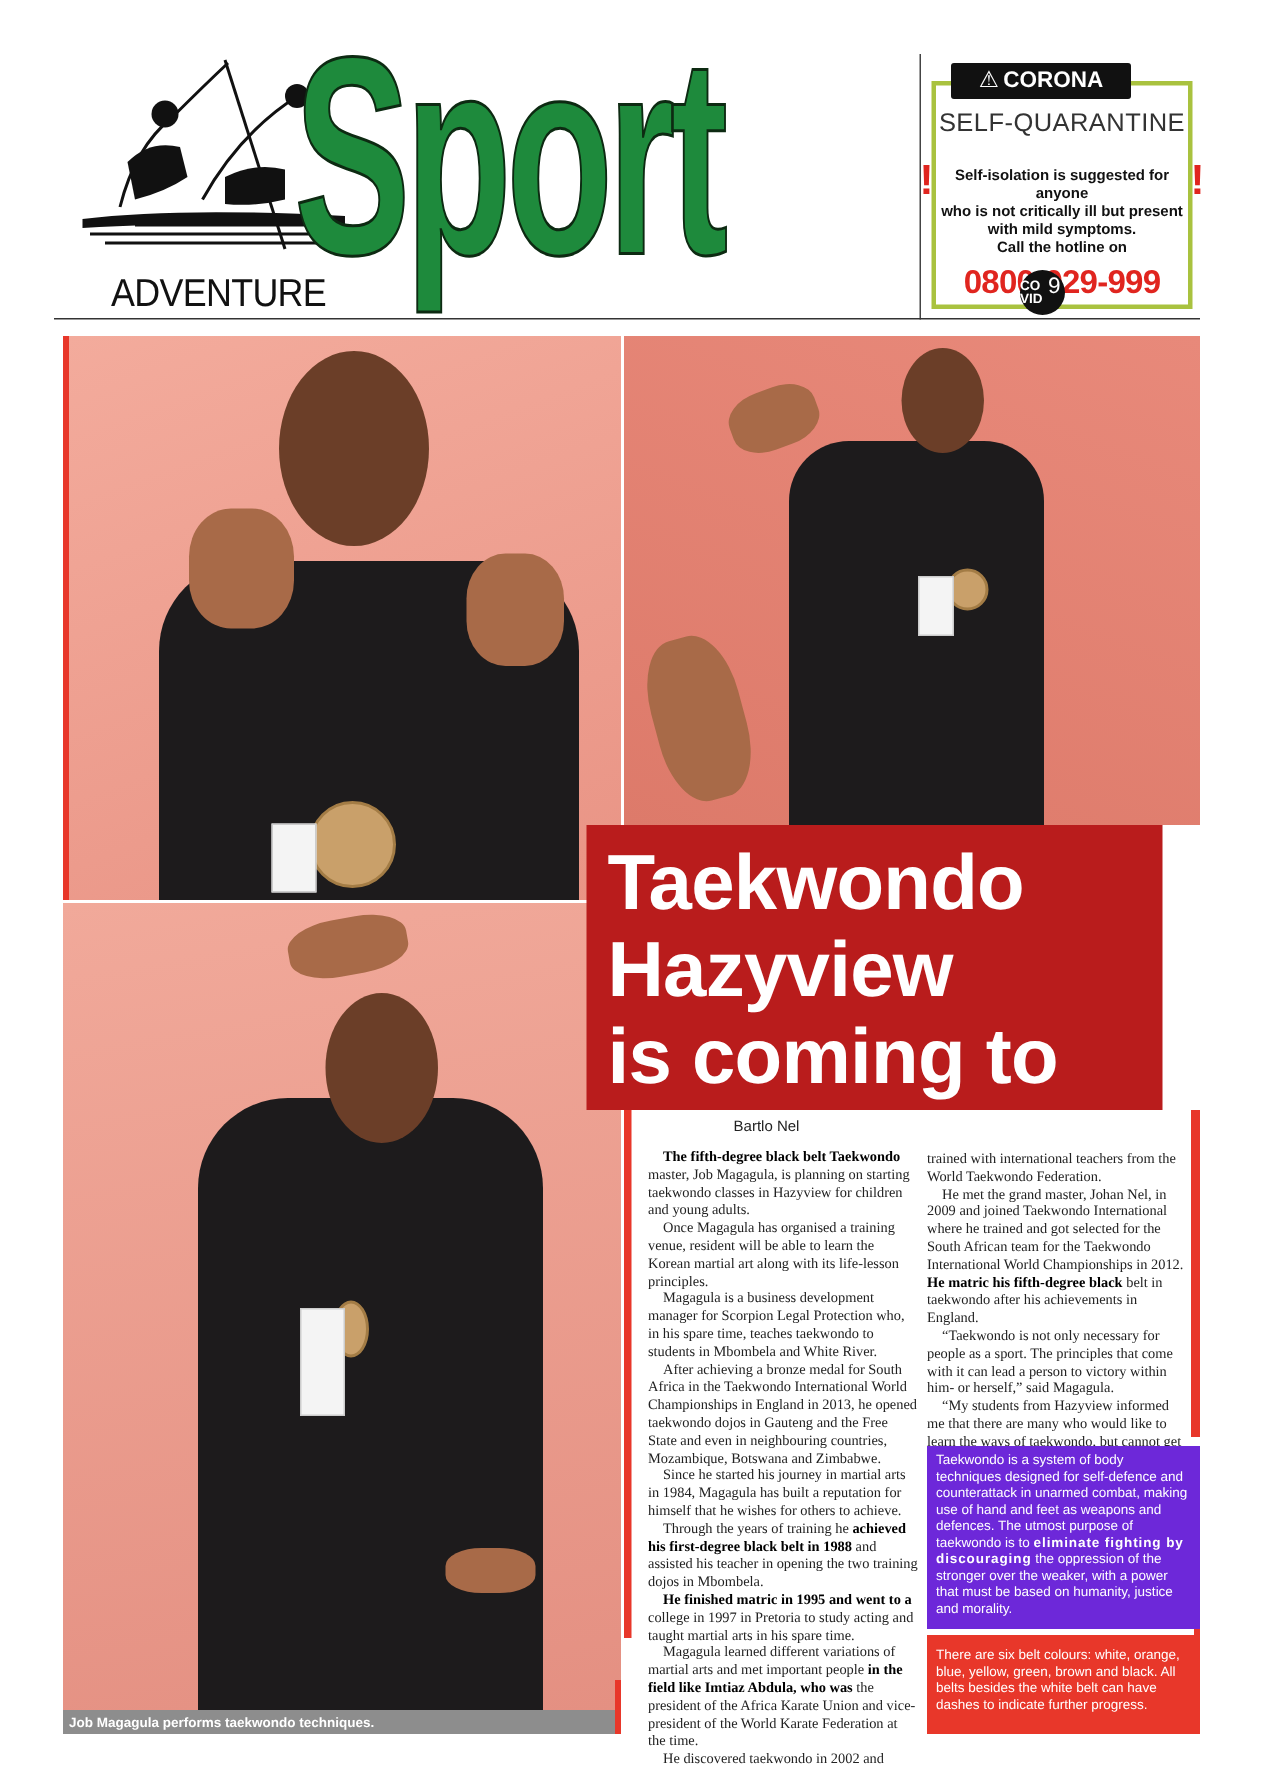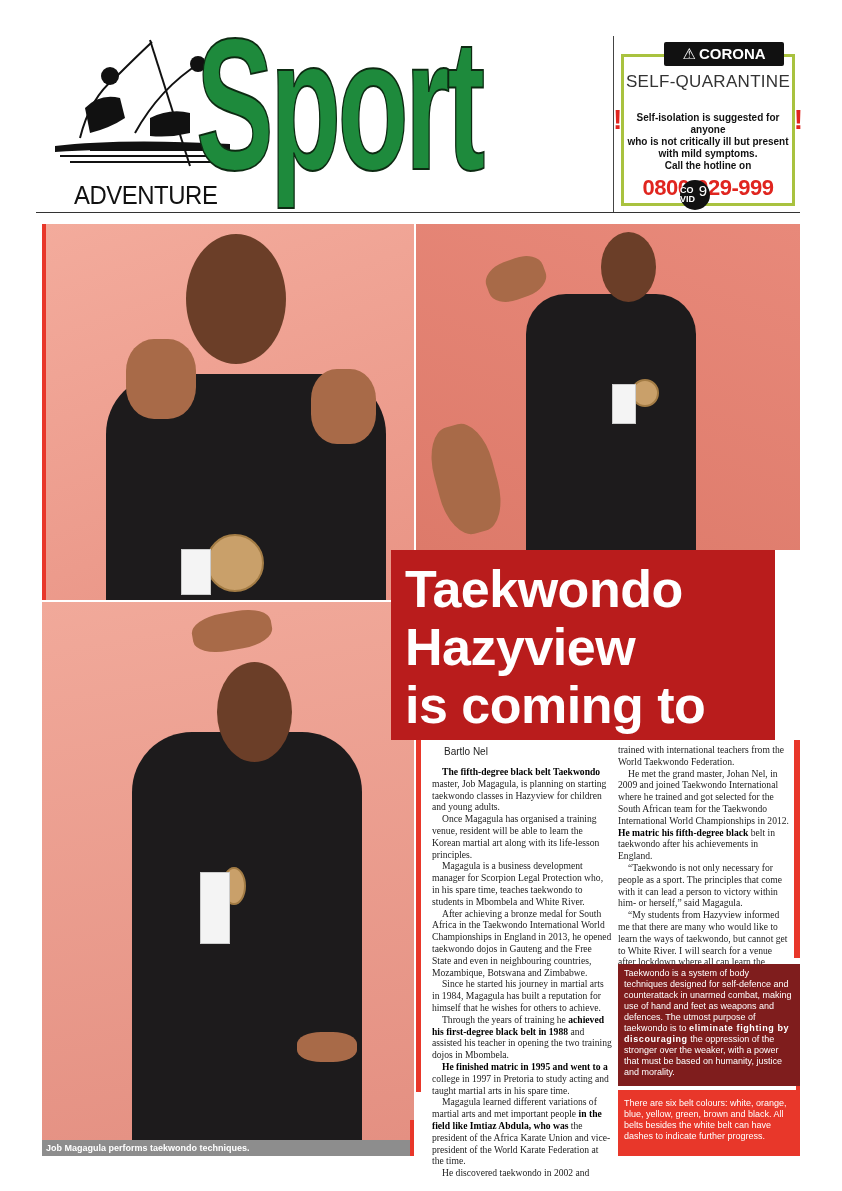--- a/index.html
+++ b/index.html
@@ -10,21 +10,21 @@
   .rule-bottom { position: absolute; left: 36px; top: 212px; width: 764px; height: 1px; background: #333; }
   .rule-vert { position: absolute; left: 613px; top: 36px; width: 1px; height: 177px; background: #444; }
 
   .paddlers { position: absolute; left: 40px; top: 38px; width: 200px; height: 130px; }
   .adventure { position: absolute; left: 74px; top: 180px; font-family: "Liberation Sans", sans-serif; font-size: 26px; color: #111; letter-spacing: -0.5px; transform: scaleX(0.92); transform-origin: left; }
   .sport-wordmark { position: absolute; left: 196px; top: 10px; font-family: "Liberation Sans", sans-serif; font-weight: bold; font-size: 188px; line-height: 1; color: #1e8a3c; -webkit-text-stroke: 2px #0d2a12; letter-spacing: -6px; transform: scaleX(0.62); transform-origin: left top; }
 
   
   .corona { position: absolute; left: 618px; top: 42px; width: 180px; height: 166px; }
   .corona-frame { position: absolute; left: 3px; top: 12px; width: 174px; height: 152px; border: 3px solid #a9c23f; }
-  .corona-tag { position: absolute; left: 46px; top: 0; width: 120px; height: 24px; background: #111; color: #fff; font-family: "Liberation Sans", sans-serif; font-weight: bold; font-size: 15px; text-align: center; line-height: 24px; border-radius: 2px; z-index: 2; }
+  .corona-tag { position: absolute; left: 16px; top: 0; width: 120px; height: 24px; background: #111; color: #fff; font-family: "Liberation Sans", sans-serif; font-weight: bold; font-size: 15px; text-align: center; line-height: 24px; border-radius: 2px; z-index: 2; }
   .corona-tag .warn { font-weight: normal; margin-right: 3px; }
   .corona-inner { position: absolute; left: 6px; top: 30px; width: 168px; text-align: center; background: #fff; z-index: 1; }
   .sq-title { font-family: "Liberation Sans", sans-serif; font-size: 17px; color: #333; letter-spacing: 0.3px; }
   .sq-text { font-family: "Liberation Sans", sans-serif; font-size: 10px; font-weight: bold; color: #111; line-height: 12px; margin-top: 20px; }
   .hotline { font-family: "Liberation Sans", sans-serif; font-weight: bold; font-size: 22px; color: #e0251f; margin-top: 3px; letter-spacing: -0.5px; }
   .excl { position: absolute; top: 62px; font-family: "Liberation Sans", sans-serif; font-weight: bold; font-size: 28px; color: #e0251f; z-index: 3; }
   .excl.l { left: -5px; } .excl.r { right: -5px; }
   .covid-badge { position: absolute; left: 62px; top: 138px; width: 30px; height: 30px; border-radius: 50%; background: #111; color: #fff; font-family: "Liberation Sans", sans-serif; font-weight: bold; font-size: 9px; line-height: 9px; text-align: left; padding-top: 6px; z-index: 3; }
   .covid-badge .nine { font-size: 15px; font-weight: normal; position: absolute; right: 3px; top: 6px; }
 
@@ -44,30 +44,30 @@
   .caption { position: absolute; left: 42px; top: 1140px; width: 372px; height: 16px; background: #8d8d8d; color: #fff; font-family: "Liberation Sans", sans-serif; font-weight: bold; font-size: 9px; line-height: 16px; padding-left: 4px; }
   .caption-bar { position: absolute; left: 410px; top: 1120px; width: 4px; height: 36px; background: #e8372a; }
 
   
   .headline-box { position: absolute; left: 391px; top: 550px; width: 384px; height: 190px; background: #b91c1c; }
   .headline { position: absolute; left: 14px; top: 10px; color: #fff; font-family: "Liberation Sans", sans-serif; font-size: 52px; line-height: 58px; letter-spacing: -0.5px; }
 
   
   .article-bar-left { position: absolute; left: 416px; top: 740px; width: 5px; height: 352px; background: #e8372a; }
   .article-bar-right { position: absolute; left: 794px; top: 740px; width: 6px; height: 218px; background: #e8372a; }
-  .byline { position: absolute; left: 444px; top: 746px; width: 190px; text-align: left; font-family: "Liberation Sans", sans-serif; font-size: 10px; color: #222; }
+  .byline { position: absolute; left: 416px; top: 746px; width: 190px; text-align: center; font-family: "Liberation Sans", sans-serif; font-size: 10px; color: #222; }
   .col { position: absolute; font-size: 9.6px; line-height: 11.8px; color: #222; text-align: left; }
   .col-1 { left: 432px; top: 766px; width: 180px; }
   .col-2 { left: 618px; top: 744px; width: 172px; }
   .col p { text-indent: 10px; }
-  .col p.noindent { text-indent: 0; }
+  .col p.noindent { text-indent: 0; margin-top: 23px; }
   .b { font-weight: bold; color: #000; }
 
   
-  .fact-grey { position: absolute; left: 618px; top: 964px; width: 182px; height: 122px; background: #7f1d1d; color: #fff; font-family: "Liberation Sans", sans-serif; font-size: 9px; line-height: 11px; padding: 4px 6px; }
+  .fact-grey { position: absolute; left: 618px; top: 964px; width: 182px; height: 122px; background: #6d28d9; color: #fff; font-family: "Liberation Sans", sans-serif; font-size: 9px; line-height: 11px; padding: 4px 6px; }
   .fact-grey .b { color: #fff; letter-spacing: 0.6px; }
   .fact-red { position: absolute; left: 618px; top: 1090px; width: 182px; height: 66px; background: #e8372a; color: #fff; font-family: "Liberation Sans", sans-serif; font-size: 9px; line-height: 11px; padding: 8px 6px; }
   .fact-red-corner { position: absolute; left: 796px; top: 1086px; width: 4px; height: 6px; background: #e8372a; }
 </style>
 </head>
 <body>
 
 <header class="masthead">
   <svg class="paddlers" viewBox="0 0 200 130">
     <g fill="none" stroke="#111" stroke-width="2">

